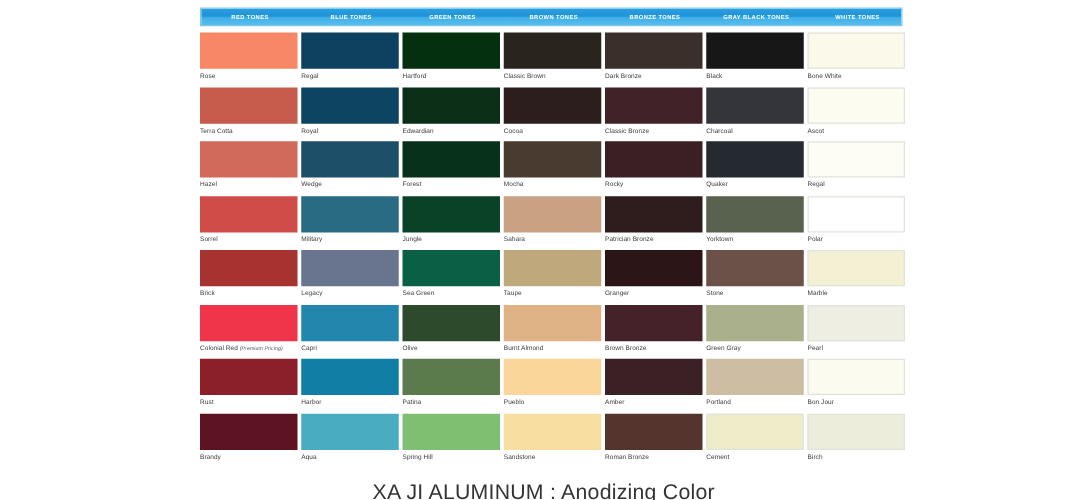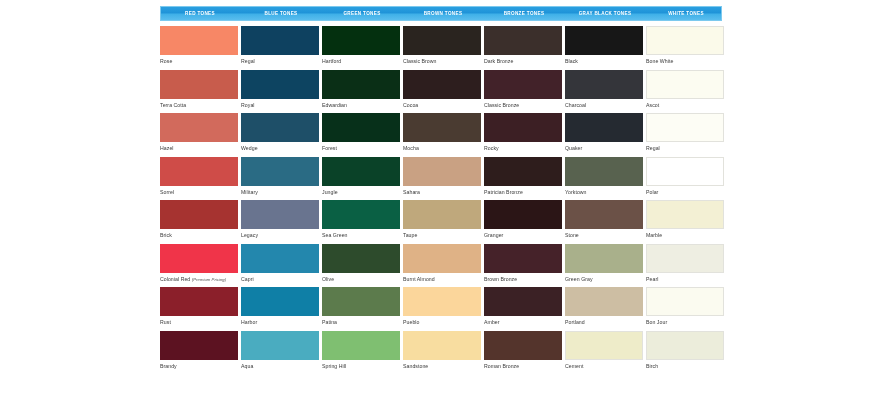--- a/index.html
+++ b/index.html
@@ -364,14 +364,15 @@
           <div class="swatch bordered" style="background: rgb(238, 236, 201);"></div>
           <div class="cell-label">Cement</div>
         </div>
         <div class="cell">
           <div class="swatch bordered" style="background: rgb(236, 237, 219);"></div>
           <div class="cell-label">Birch</div>
         </div>
       </div>
     </div>
 
+  <div class="bottom-title">XA JI ALUMINUM : Anodizing Color</div>
 
 </div>
 
 </body></html>

